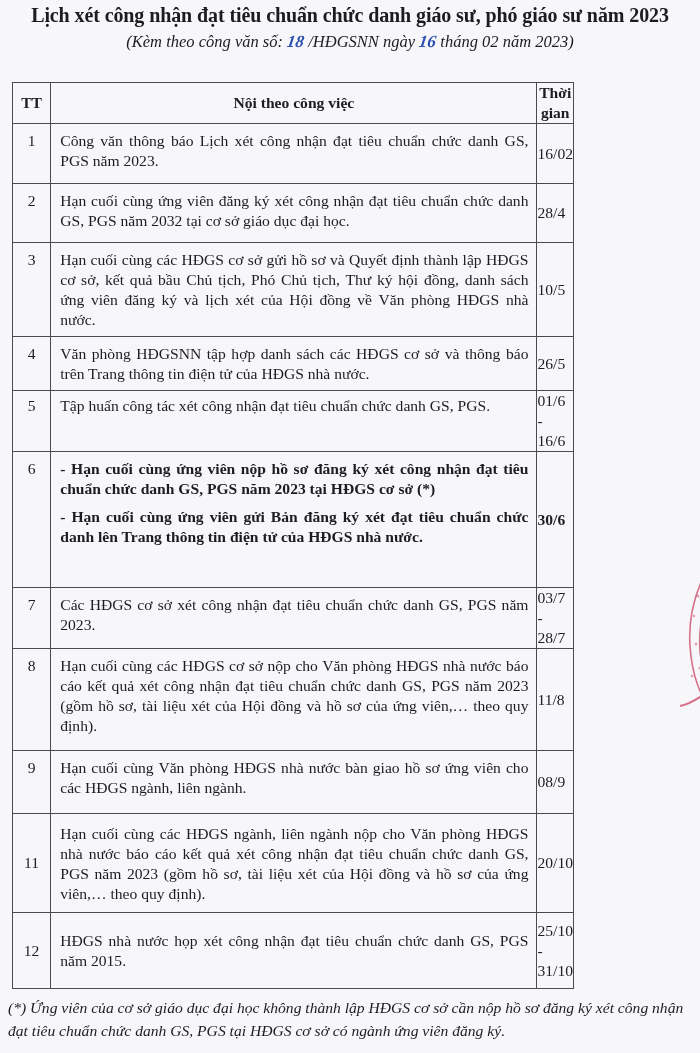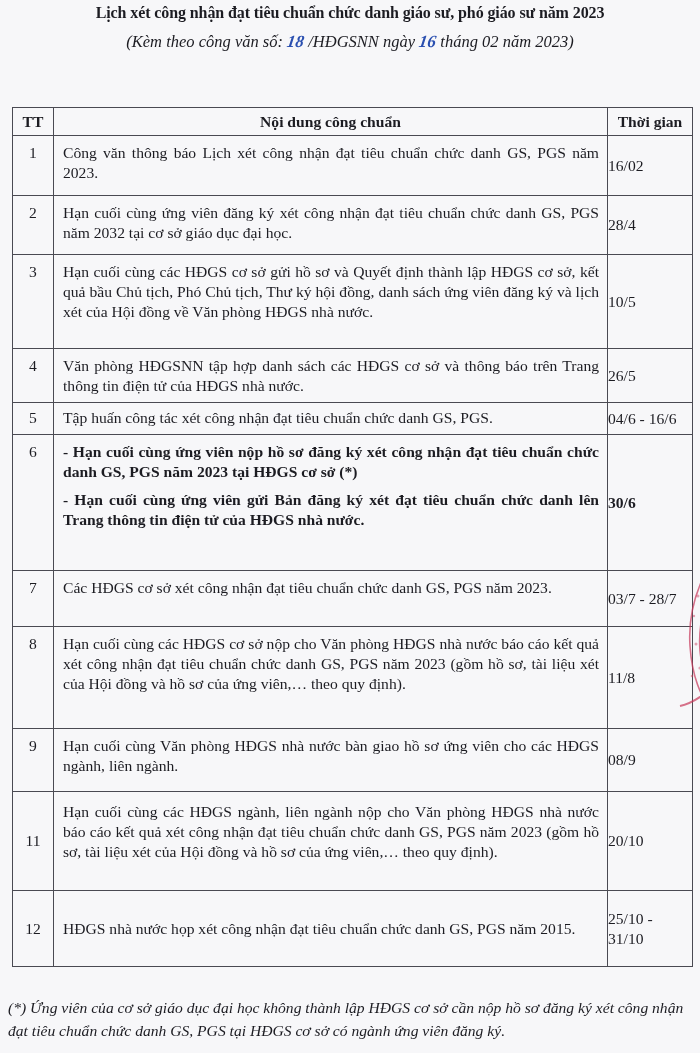--- a/index.html
+++ b/index.html
@@ -15,21 +15,21 @@
       position: relative;
       overflow: hidden;
     }
     .title {
       position: absolute;
       left: 0;
       top: 4px;
       width: 700px;
       text-align: center;
       font-weight: bold;
-      font-size: 16px;
+      font-size: 20px;
       letter-spacing: -0.1px;
     }
     .subtitle {
       position: absolute;
       left: 0;
       top: 32px;
       width: 700px;
       text-align: center;
       font-style: italic;
       font-size: 16.5px;
@@ -39,25 +39,24 @@
       font-weight: bold;
       font-style: italic;
       font-size: 17px;
       display: inline-block;
       transform: skewX(-8deg);
     }
     table.sched {
       position: absolute;
       left: 12px;
       top: 82px;
-      width: 681px;
+      width: 562px;
       border-collapse: collapse;
       font-size: 15.6px;
       line-height: 20px;
-      margin-top: 25px;
     }
     table.sched td, table.sched th {
       border: 1.4px solid #4a4a52;
       padding: 0;
     }
     table.sched th {
       font-weight: bold;
       height: 27px;
       font-size: 15.6px;
     }
@@ -92,21 +91,21 @@
 <div class="title">Lịch xét công nhận đạt tiêu chuẩn chức danh giáo sư, phó giáo sư năm 2023</div>
 
 <div class="subtitle">
   <span>(Kèm theo công văn số: </span><span class="hand">18</span><span> /HĐGSNN ngày </span><span class="hand">16</span><span> tháng 02 năm 2023)</span>
 </div>
 
 <table class="sched">
   <thead>
     <tr>
       <th class="c-tt">TT</th>
-      <th class="c-content">Nội dung công chuẩn</th>
+      <th class="c-content">Nội theo công việc</th>
       <th class="c-time">Thời gian</th>
     </tr>
   </thead>
   <tbody>
     <tr style="height:60px">
       <td class="c-tt">1</td>
       <td class="c-content">Công văn thông báo Lịch xét công nhận đạt tiêu chuẩn chức danh GS, PGS năm 2023.</td>
       <td class="c-time">16/02</td>
     </tr>
     <tr style="height:59px">
@@ -120,21 +119,21 @@
       <td class="c-time">10/5</td>
     </tr>
     <tr style="height:47px">
       <td class="c-tt">4</td>
       <td class="c-content">Văn phòng HĐGSNN tập hợp danh sách các HĐGS cơ sở và thông báo trên Trang thông tin điện tử của HĐGS nhà nước.</td>
       <td class="c-time">26/5</td>
     </tr>
     <tr style="height:32px">
       <td class="c-tt" style="padding-top:5px !important">5</td>
       <td class="c-content" style="padding-top:5px !important;padding-bottom:5px !important">Tập huấn công tác xét công nhận đạt tiêu chuẩn chức danh GS, PGS.</td>
-      <td class="c-time">04/6 - 16/6</td>
+      <td class="c-time">01/6 - 16/6</td>
     </tr>
     <tr style="height:136px">
       <td class="c-tt">6</td>
       <td class="c-content bold">
         <div class="para">- Hạn cuối cùng ứng viên nộp hồ sơ đăng ký xét công nhận đạt tiêu chuẩn chức danh GS, PGS năm 2023 tại HĐGS cơ sở (*)</div>
         <div class="para">- Hạn cuối cùng ứng viên gửi Bản đăng ký xét đạt tiêu chuẩn chức danh lên Trang thông tin điện tử của HĐGS nhà nước.</div>
       </td>
       <td class="c-time bold">30/6</td>
     </tr>
     <tr style="height:56px">

